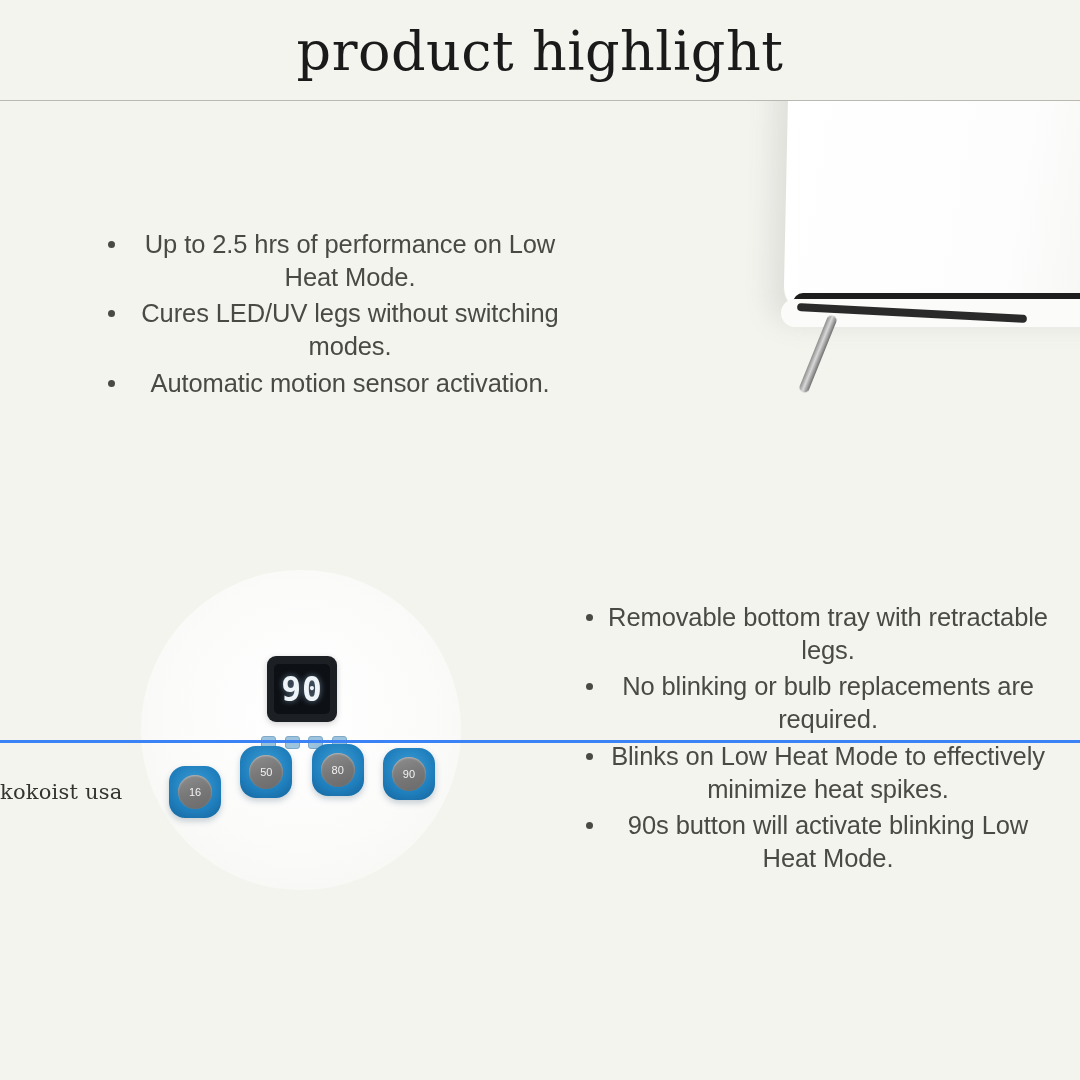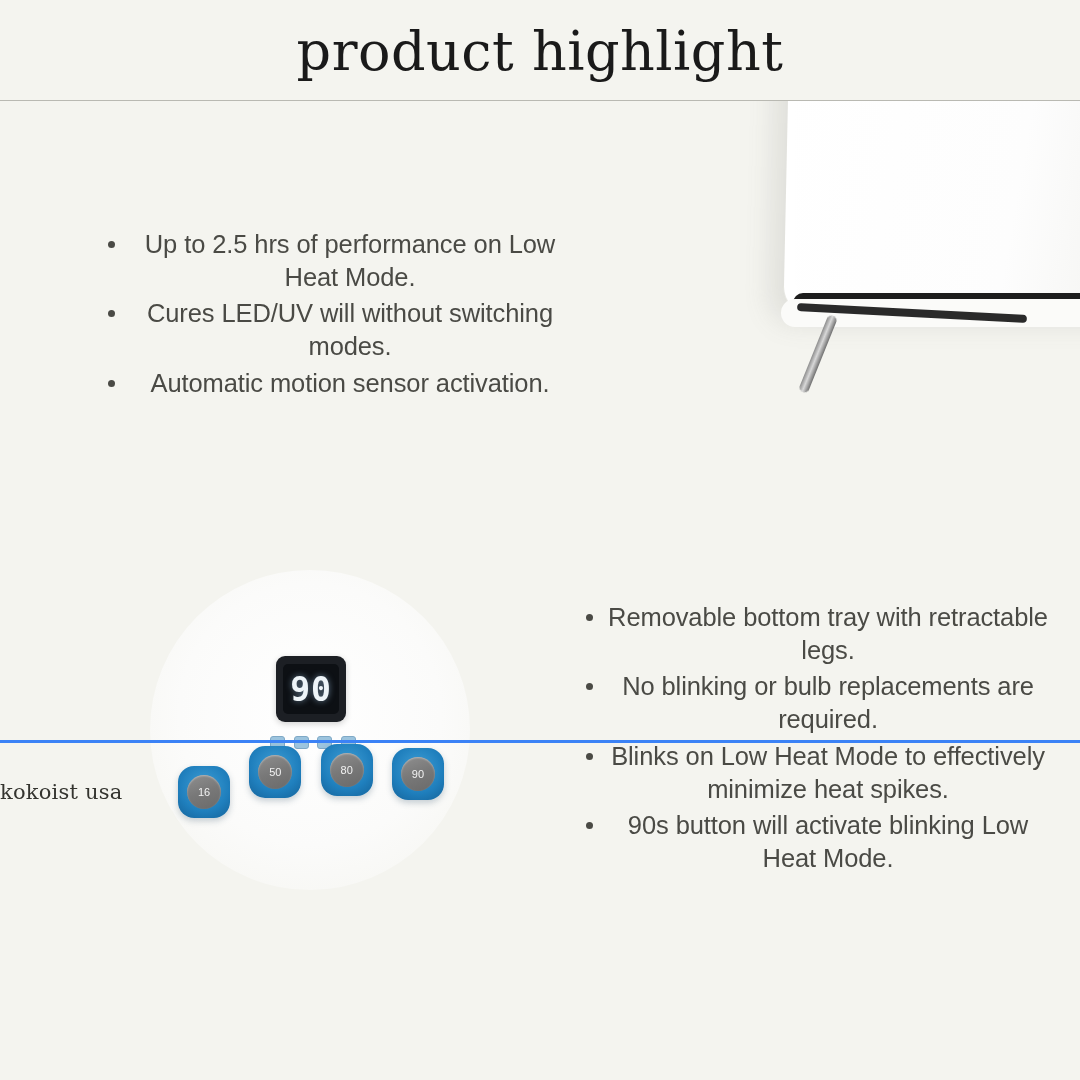--- a/index.html
+++ b/index.html
@@ -170,21 +170,21 @@
     width: 10px;
     height: 82px;
     background: linear-gradient(90deg, #8d8d8d, #d8d8d8 45%, #6f6f6f);
     border-radius: 6px;
     transform: rotate(22deg);
   }
 
   
   .panel {
     position: absolute;
-    left: 150px;
+    left: 141px;
     top: 570px;
     width: 320px;
     height: 320px;
   }
   .panel-bg {
     position: absolute;
     inset: 0;
     border-radius: 50%;
     background: radial-gradient(circle at 50% 45%, #ffffff 0%, #fbfbfa 55%, #f4f4ef 100%);
   }
@@ -284,21 +284,21 @@
     <div class="lamp-body"></div>
     <div class="lamp-shade"></div>
     <div class="lamp-base-strip"></div>
     <div class="lamp-base-cover"></div>
     <div class="lamp-foot"></div>
     <div class="lamp-leg"></div>
   </div>
 
   <ul class="bullets" id="bullets-top">
     <li>Up to 2.5 hrs of performance on Low Heat Mode.</li>
-    <li>Cures LED/UV will without switching modes.</li>
+    <li>Cures LED/UV legs without switching modes.</li>
     <li>Automatic motion sensor activation.</li>
   </ul>
 
   <div class="panel">
     <div class="panel-bg"></div>
 
     <div class="display">
       <div class="display-inner">
         <span class="display-value">90</span>
       </div>

